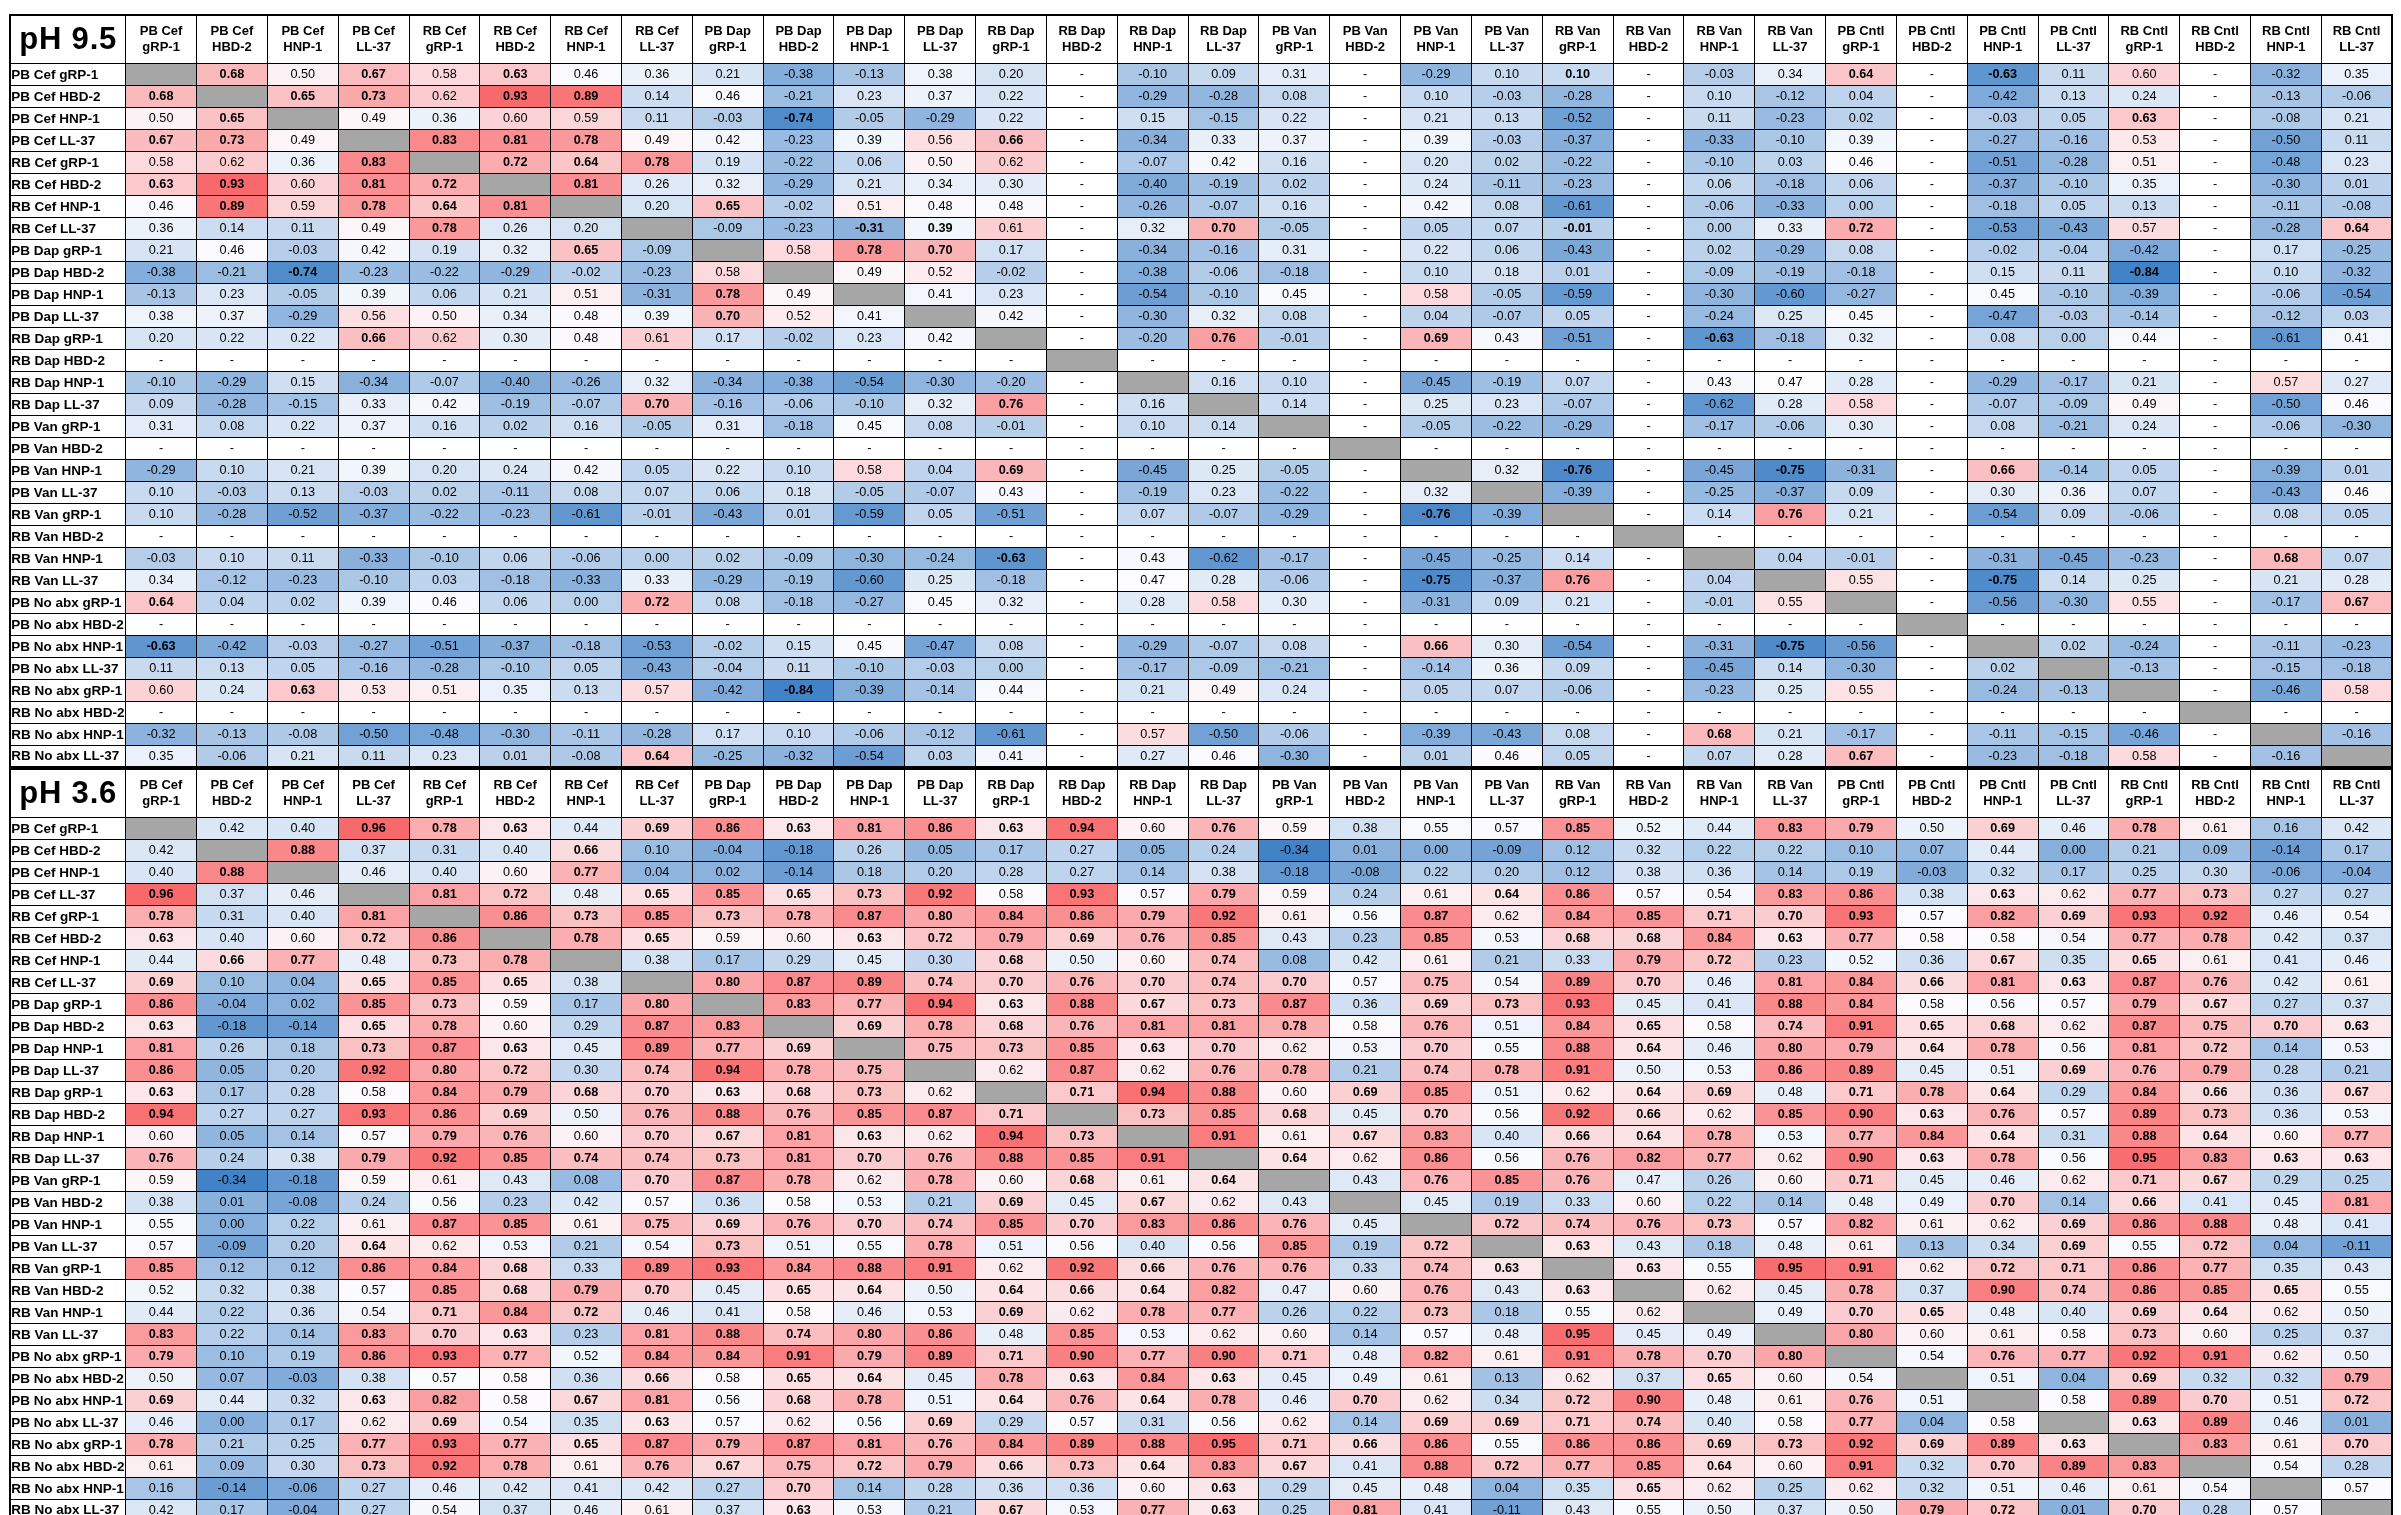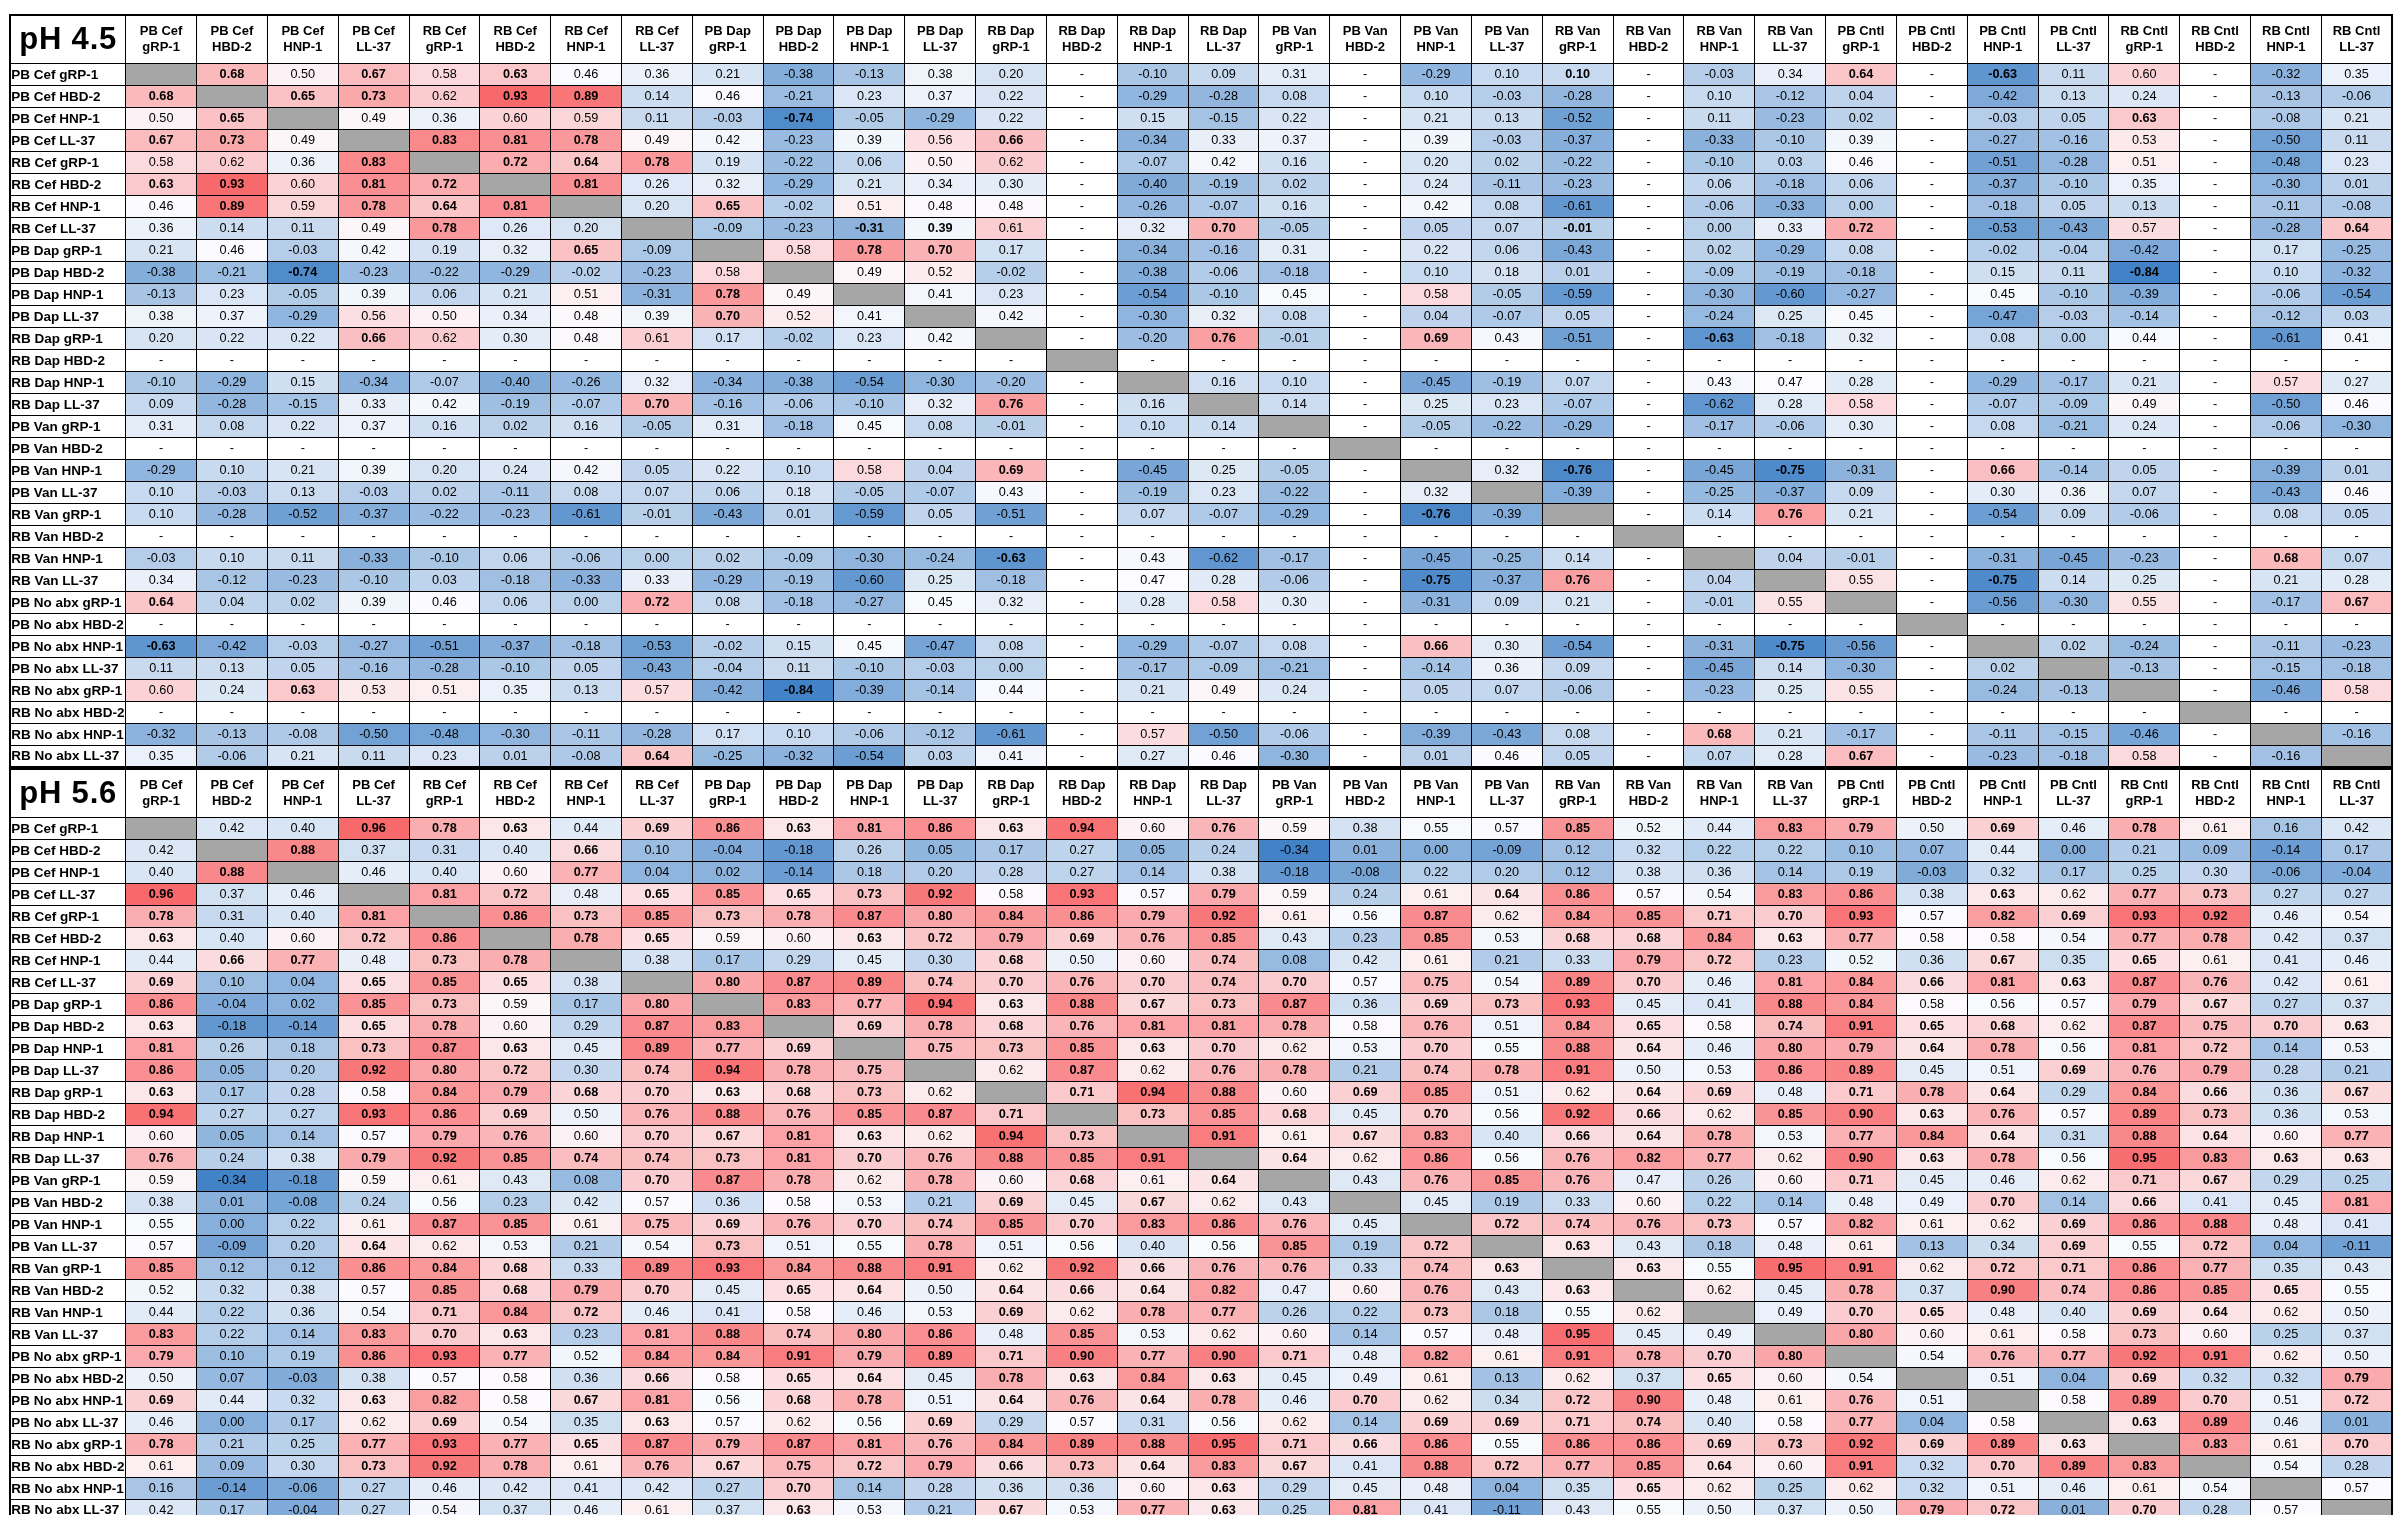--- a/index.html
+++ b/index.html
@@ -19,21 +19,21 @@
   .nodata{background:#ffffff;}
 </style>
 </head>
 <body>
 
 <div class="page">
 
   <table class="matrix">
     <thead>
       <tr>
-        <th class="corner">pH 4.5</th>
+        <th class="corner">pH 9.5</th>
       <th class="colhead">
             <div>PB Cef</div>
             <div>gRP-1</div>
           </th>
           <th class="colhead">
             <div>PB Cef</div>
             <div>HBD-2</div>
           </th>
           <th class="colhead">
             <div>PB Cef</div>
@@ -1277,21 +1277,21 @@
           <td class="cell nodata">-</td>
           <td class="cell" style="background: rgb(163, 193, 228);">-0.16</td>
           <td class="cell diag"></td>
         </tr>
       </tbody>
   </table>
 
   <table class="matrix">
     <thead>
       <tr>
-        <th class="corner">pH 5.6</th>
+        <th class="corner">pH 3.6</th>
       <th class="colhead">
             <div>PB Cef</div>
             <div>gRP-1</div>
           </th>
           <th class="colhead">
             <div>PB Cef</div>
             <div>HBD-2</div>
           </th>
           <th class="colhead">
             <div>PB Cef</div>

